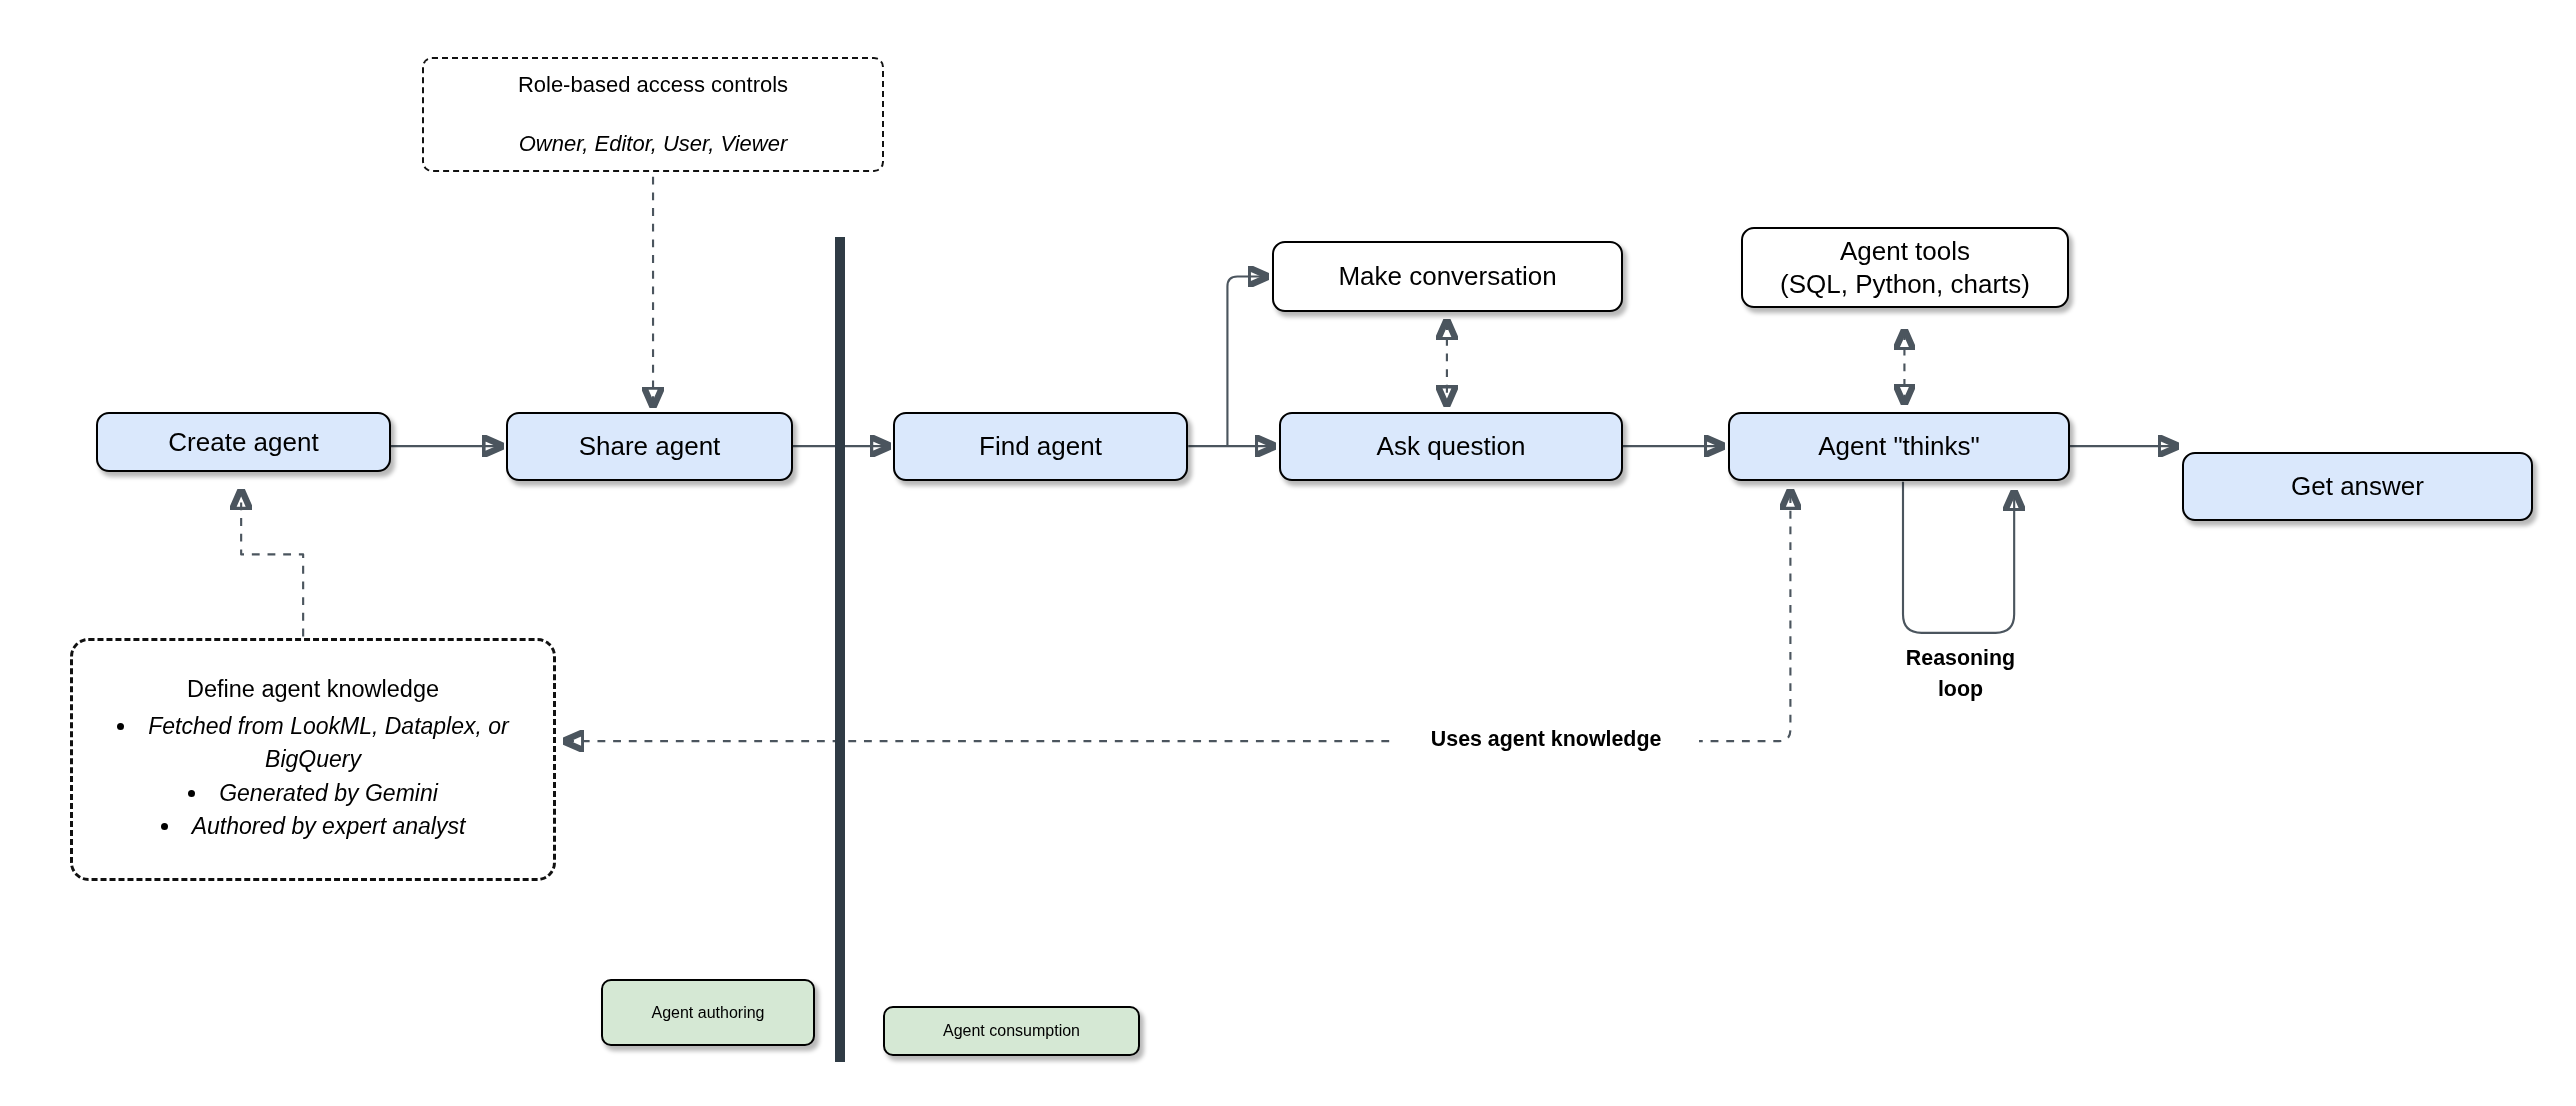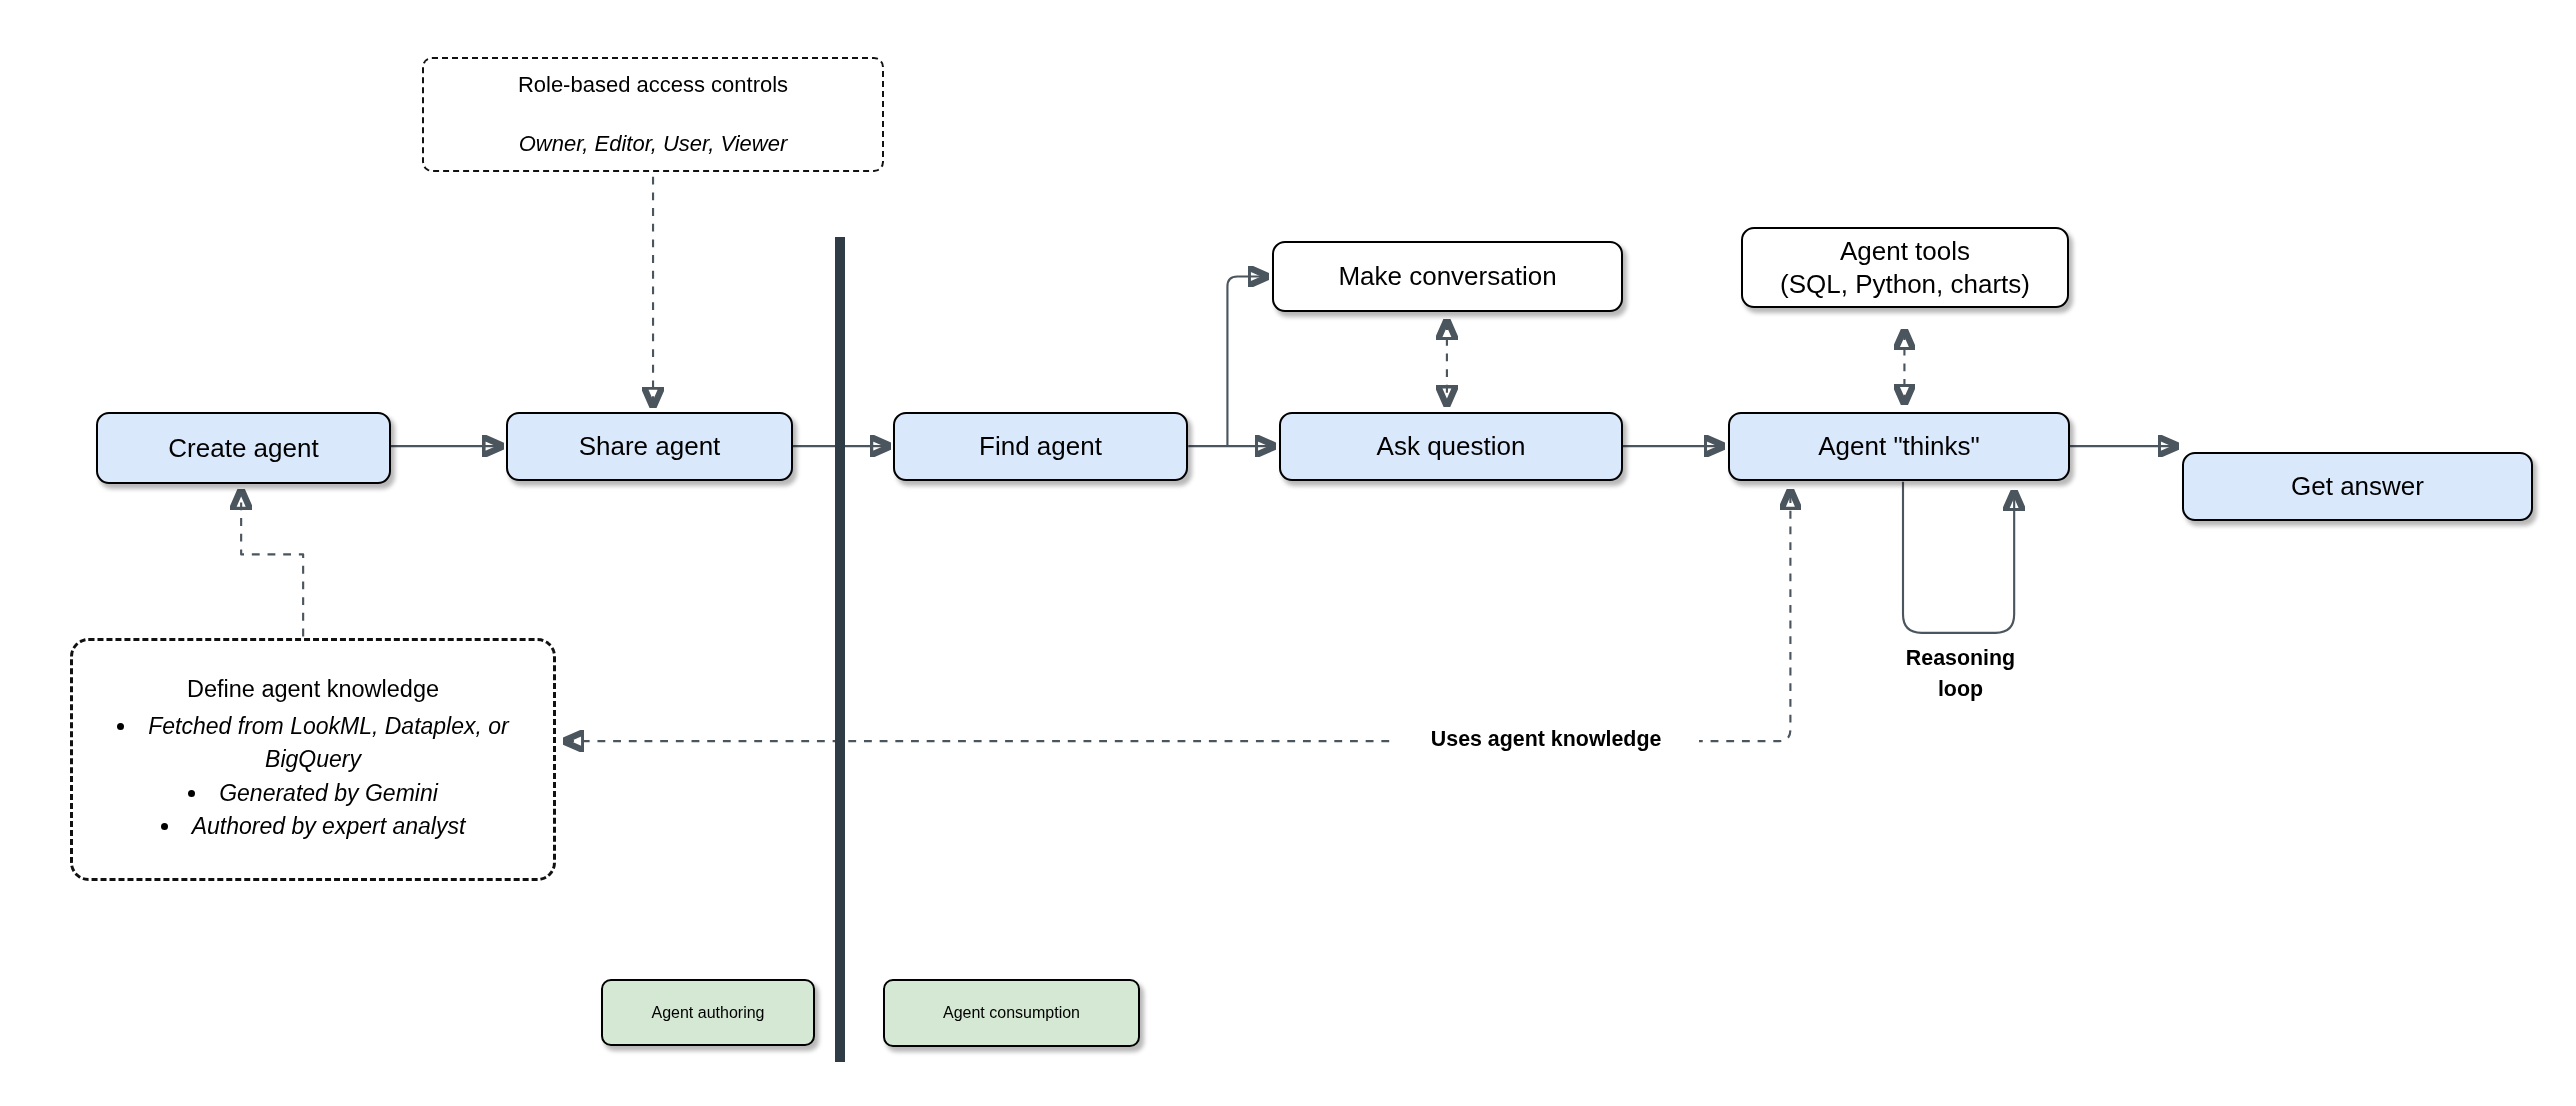--- a/index.html
+++ b/index.html
@@ -74,21 +74,21 @@
 
     <path class="dash" d="M916,248 L916,568" marker-end="url(#arr)"></path>
     <path class="dash" d="M2030,452 L2030,566" marker-start="url(#arr)" marker-end="url(#arr)"></path>
     <path class="dash" d="M2672,466 L2672,564" marker-start="url(#arr)" marker-end="url(#arr)"></path>
     <path class="dash" d="M425,893 L425,778 L338,778 L338,690" marker-end="url(#arr)"></path>
     <path class="dash" d="M794,1040 L2496,1040 Q2512,1040 2512,1024 L2512,690" marker-start="url(#arr)" marker-end="url(#arr)"></path>
   </svg>
 
   <div id="divider" style="left:835px;top:237px;width:10px;height:825px;"></div>
 
-  <div class="node blue" style="left:96px;top:412px;width:295px;height:72px;">
+  <div class="node blue" style="left:96px;top:412px;width:295px;height:60px;">
     <span>Create agent</span>
   </div>
   <div class="node blue" style="left:506px;top:412px;width:287px;height:69px;">
     <span>Share agent</span>
   </div>
   <div class="node blue" style="left:893px;top:412px;width:295px;height:69px;">
     <span>Find agent</span>
   </div>
   <div class="node white" style="left:1272px;top:241px;width:351px;height:71px;">
     <span>Make conversation</span>
@@ -122,18 +122,18 @@
   </div>
 
   <div class="floatlabel" id="uses-knowledge-label" style="left:1393px;top:724px;width:292px;">Uses agent knowledge</div>
 
   <div class="floatlabel pre" id="reasoning-loop-label" style="left:1875px;top:643px;width:171px;">Reasoning
 loop</div>
 
   <div class="node green" style="left:601px;top:979px;width:214px;height:67px;">
     <span>Agent authoring</span>
   </div>
-  <div class="node green" style="left:883px;top:979px;width:257px;height:68px;">
+  <div class="node green" style="left:883px;top:1006px;width:257px;height:50px;">
     <span>Agent consumption</span>
   </div>
 
 </div>
 
 
 </body></html>

